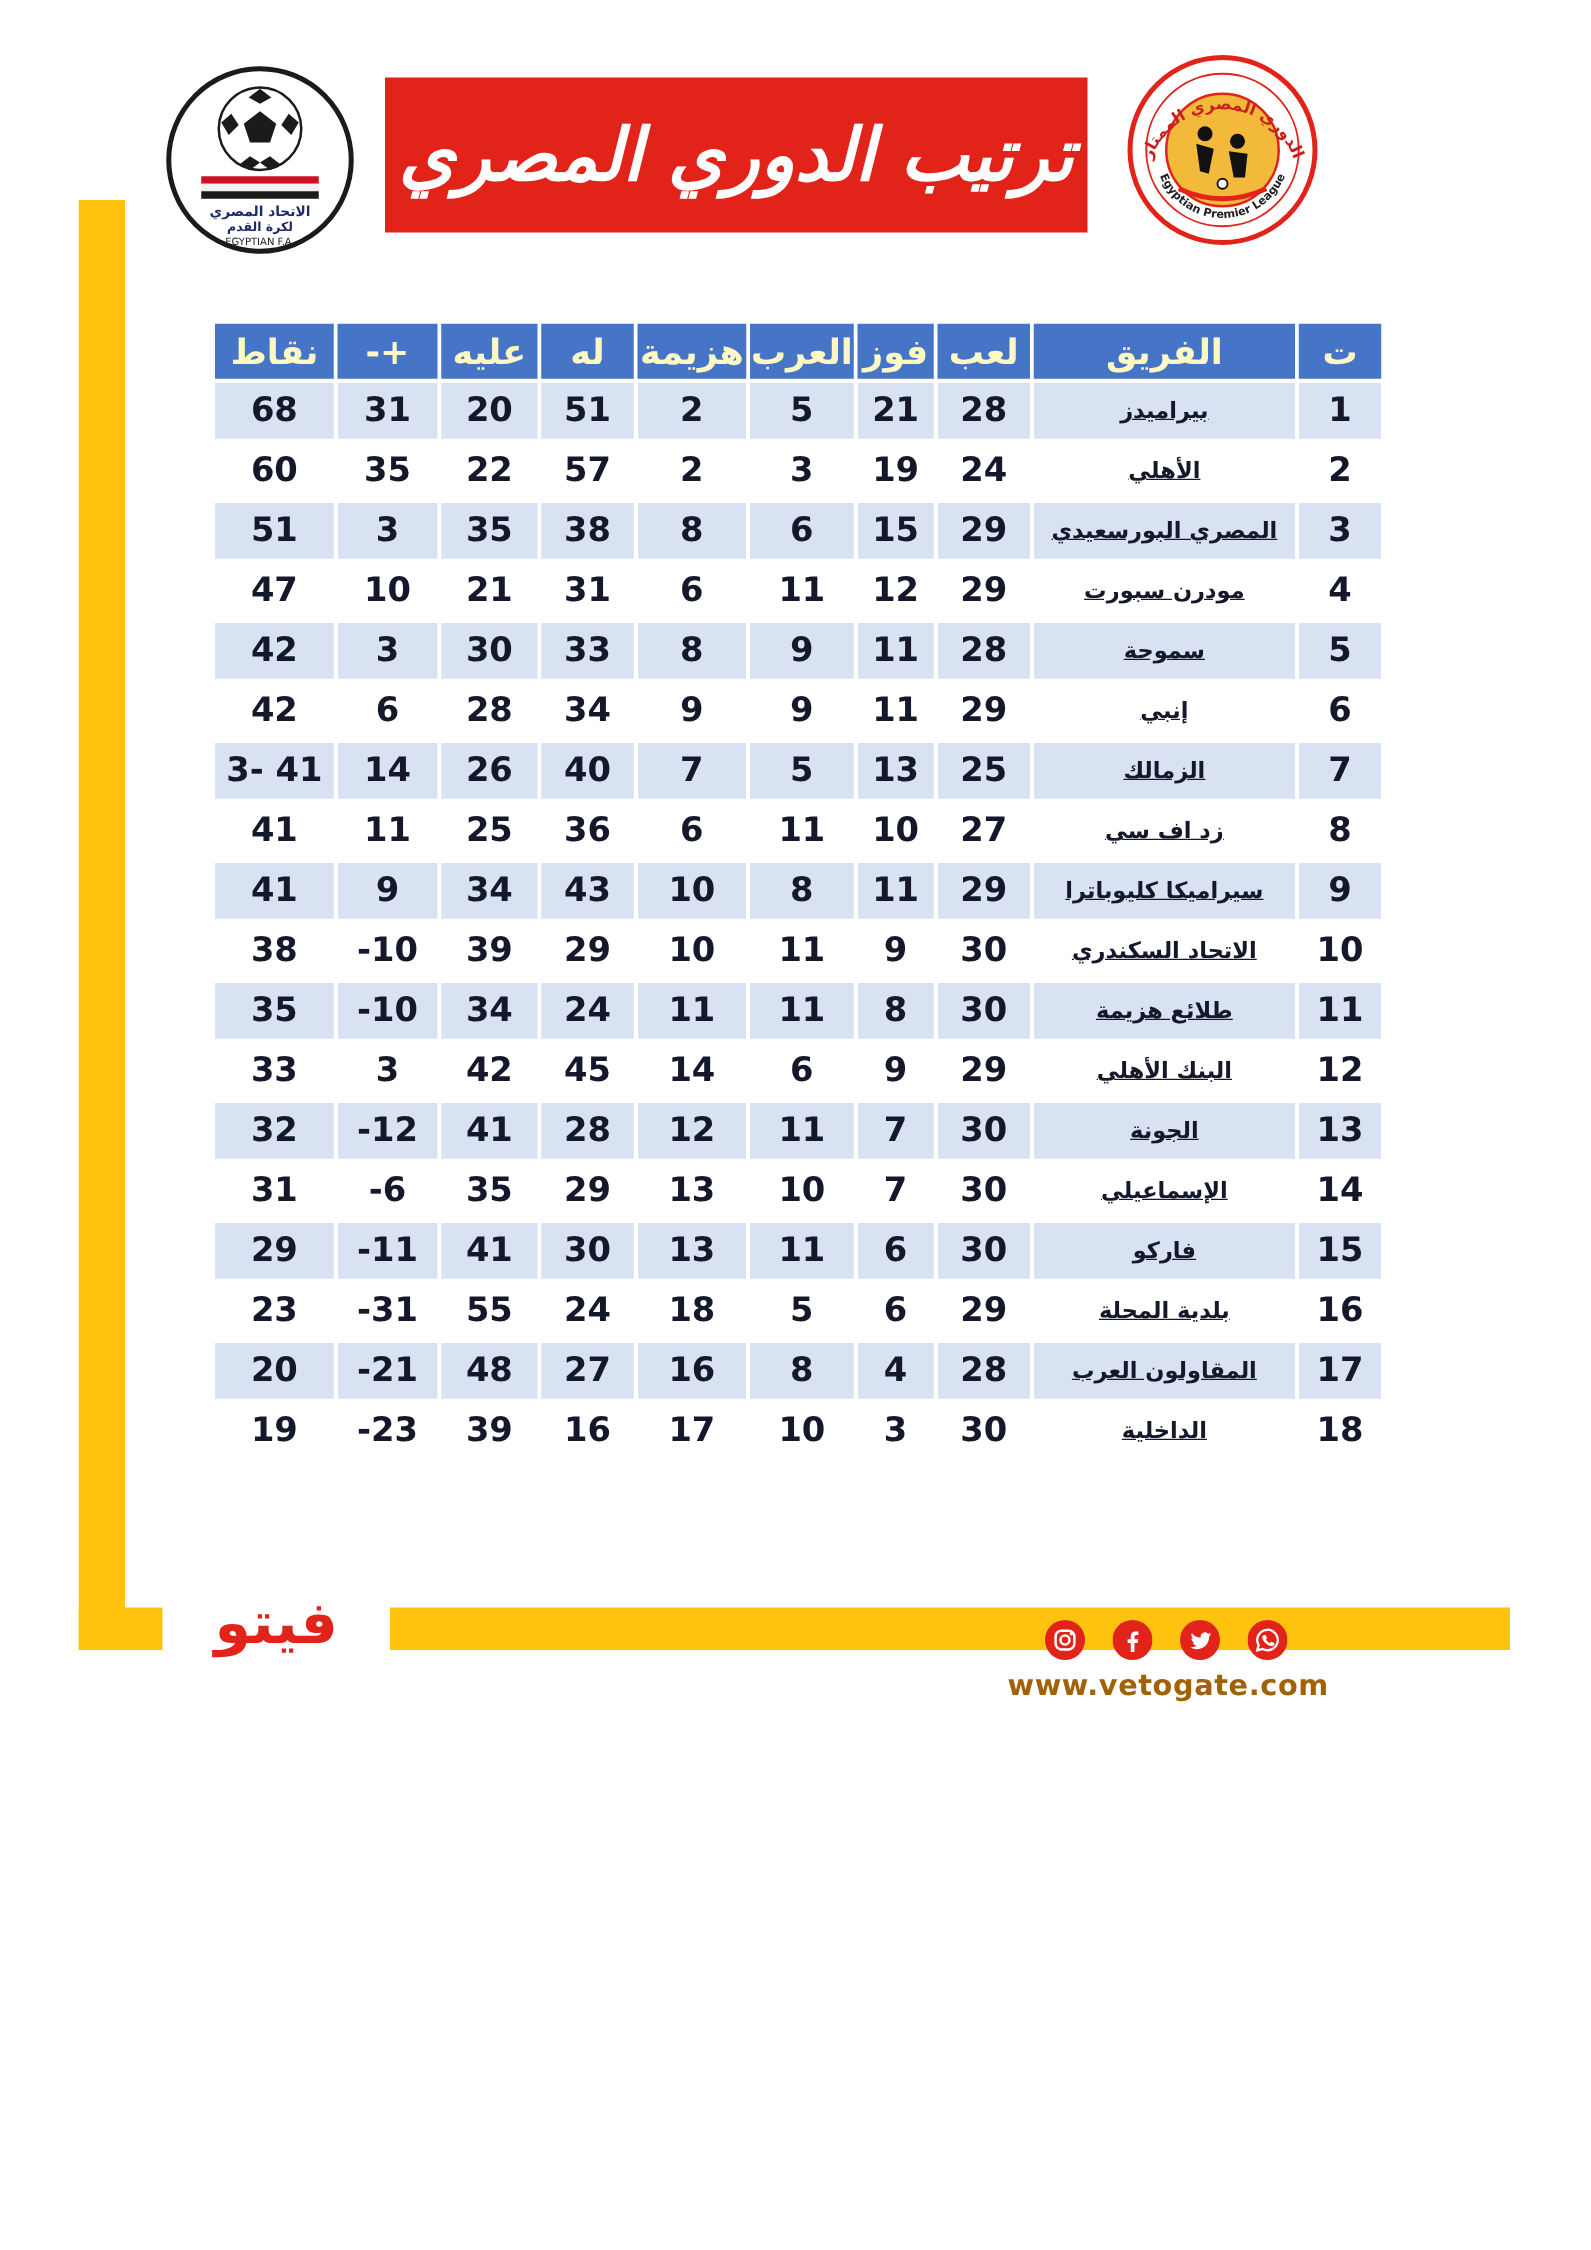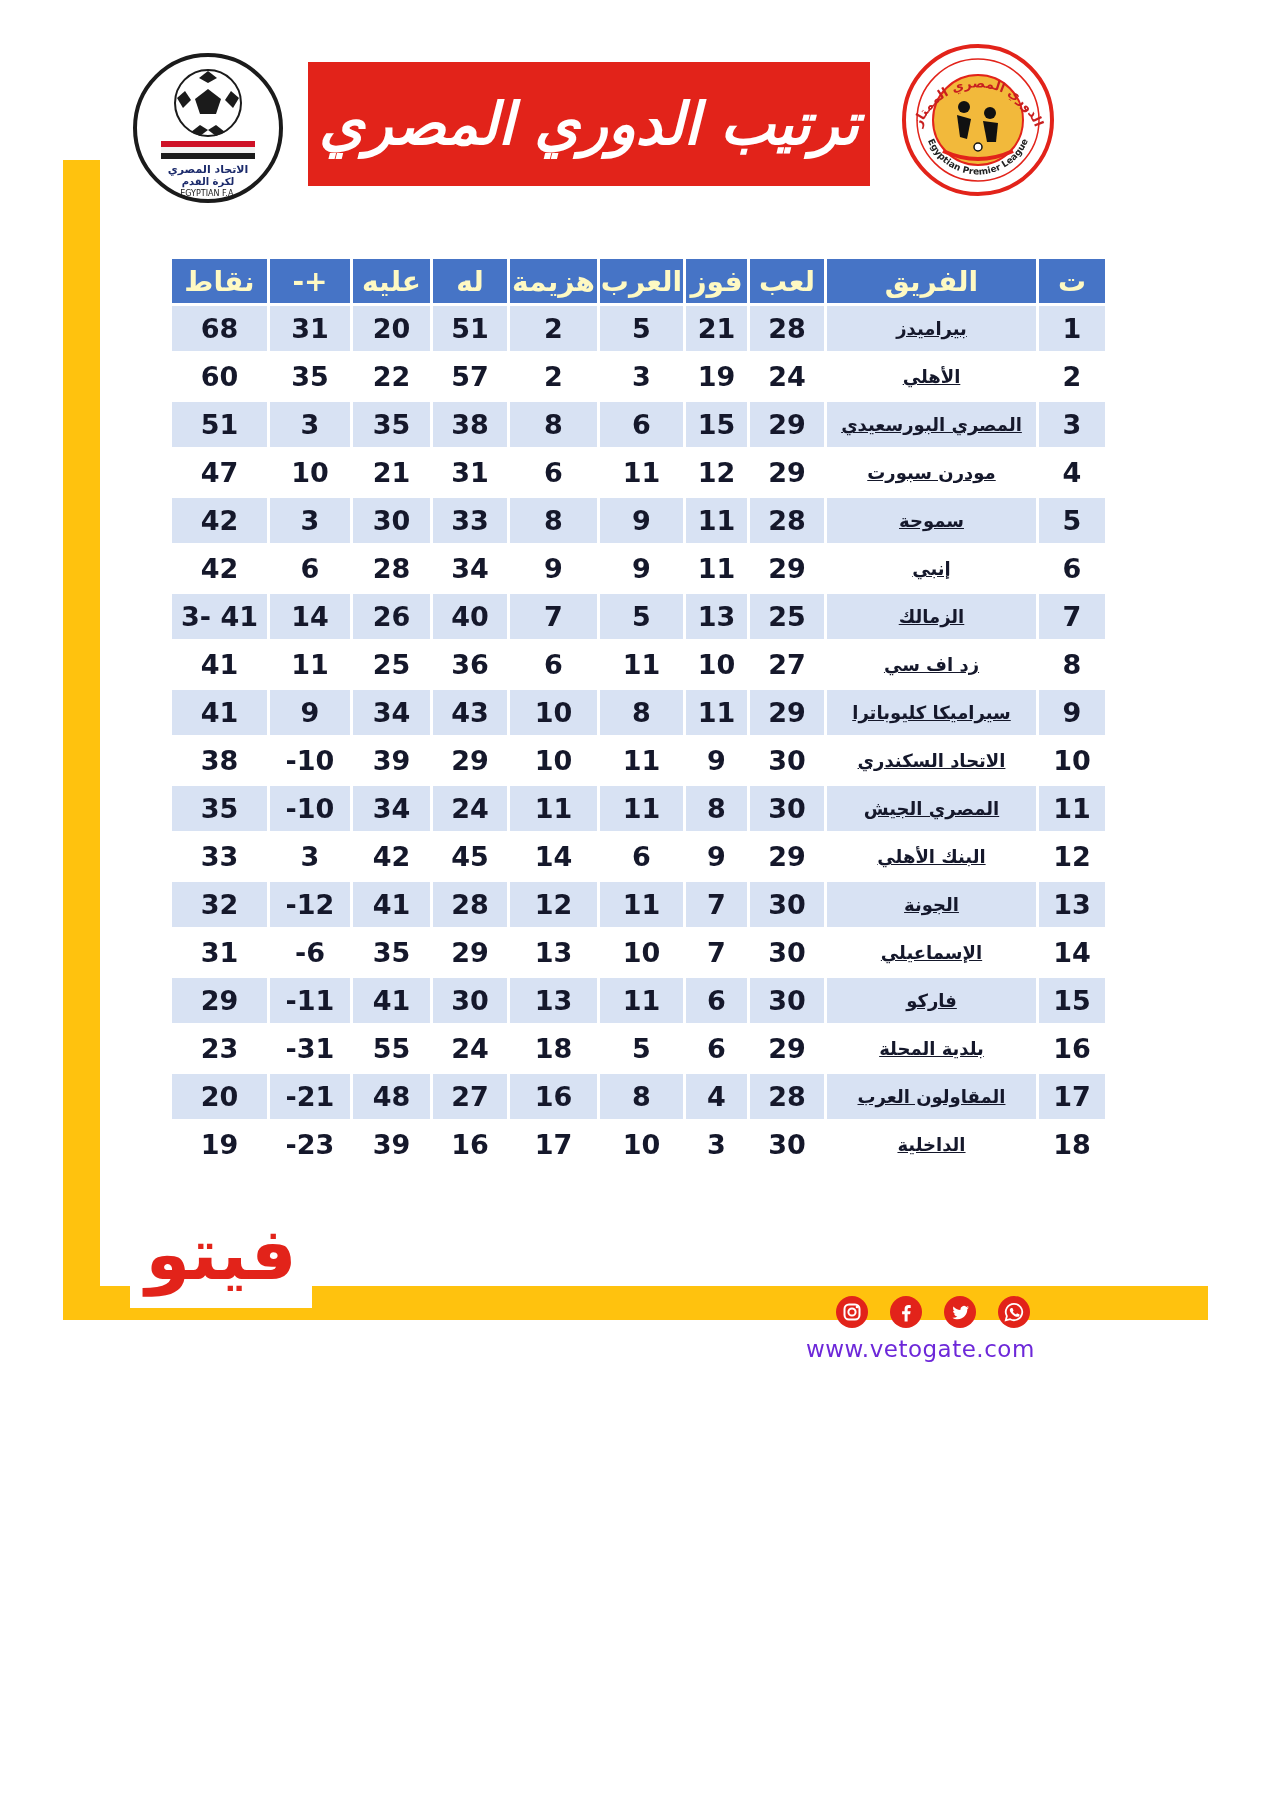--- a/index.html
+++ b/index.html
@@ -24,28 +24,28 @@
   table.standings th { background:#4674C6; color:#fef9c3; font-size:28px; font-weight:bold;
                        height:47px; border:3px solid #fff; text-align:center; }
   table.standings td { height:48px; border:3px solid #fff; text-align:center;
                        font-size:27px; font-weight:bold; color:#15182b; background:#fff;
                        overflow:hidden; white-space:nowrap; }
   table.standings tr.alt td { background:#D8E2F3; }
   table.standings td.num { direction:ltr; }
   table.standings td.team { font-size:18px;text-decoration:underline; }
 
   
-  .veto-logo { position:absolute; left:130px; top:1200px; width:182px; height:108px; background:#fff;
+  .veto-logo { position:absolute; left:130px; top:1244px; width:182px; height:108px; background:#fff;
                display:flex; align-items:center; justify-content:center;
-               color:#E2231A; font-size:72px; font-weight:800; direction:rtl; }
+               color:#E2231A; font-size:47px; font-weight:800; direction:rtl; }
   .social-row { position:absolute; left:836px; top:1296px; display:flex; gap:22px; }
   .sicon { width:32px; height:32px; display:inline-block; }
   .sicon svg { width:32px; height:32px; display:block; }
   .website { position:absolute; left:806px; top:1336px; width:212px; text-align:center;
-             color:#6d28d9; font-size:23px; font-weight:normal; letter-spacing:.5px; }
+             color:#a16207; font-size:23px; font-weight:bold; letter-spacing:.5px; }
 </style>
 </head>
 <body>
 
 <div class="page">
 
   <div class="yellow-vbar"></div>
   <div class="yellow-hbar"></div>
 
   <div class="efa-logo">
@@ -238,21 +238,21 @@
           <td class="num">9</td>
           <td class="num">11</td>
           <td class="num">10</td>
           <td class="num">29</td>
           <td class="num">39</td>
           <td class="num">-10</td>
           <td class="num">38</td>
         </tr>
         <tr class="alt">
           <td class="num">11</td>
-          <td class="team">المصري الجيش</td>
+          <td class="team">طلائع هزيمة</td>
           <td class="num">30</td>
           <td class="num">8</td>
           <td class="num">11</td>
           <td class="num">11</td>
           <td class="num">24</td>
           <td class="num">34</td>
           <td class="num">-10</td>
           <td class="num">35</td>
         </tr>
         <tr>

